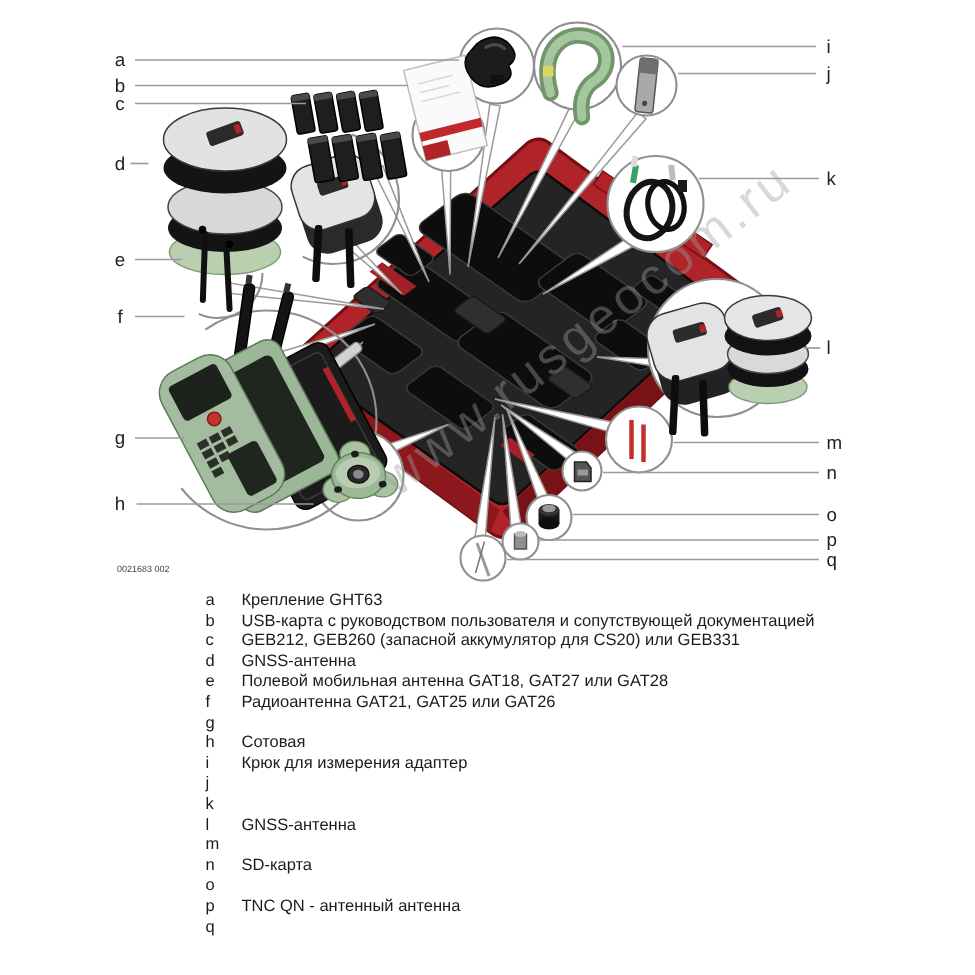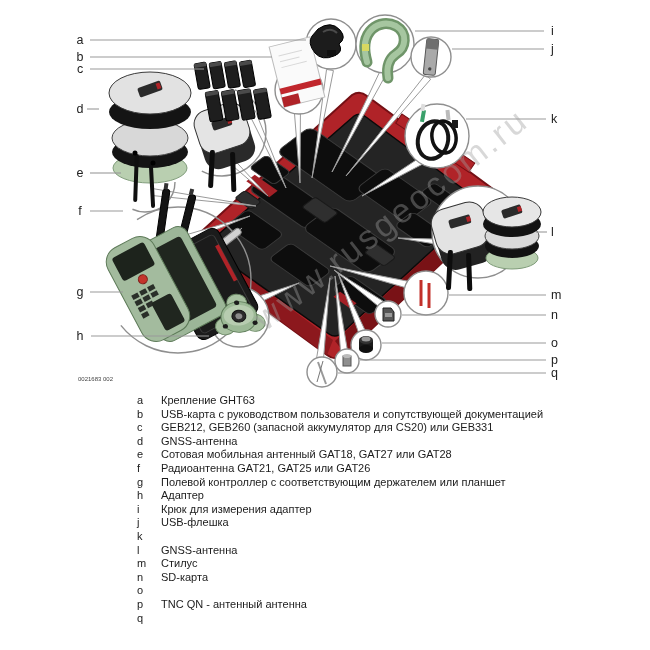--- a/index.html
+++ b/index.html
@@ -337,52 +337,49 @@
         <div class="legend-row">
           <span class="legend-letter">c</span>
           <span class="legend-text">GEB212, GEB260 (запасной аккумулятор для CS20) или GEB331</span>
         </div>
         <div class="legend-row">
           <span class="legend-letter">d</span>
           <span class="legend-text">GNSS-антенна</span>
         </div>
         <div class="legend-row">
           <span class="legend-letter">e</span>
-          <span class="legend-text">Сотовая мобильная антенный GAT18, GAT27 или GAT28</span>
+          <span class="legend-text">Полевой мобильная антенна GAT18, GAT27 или GAT28</span>
         </div>
         <div class="legend-row">
           <span class="legend-letter">f</span>
           <span class="legend-text">Радиоантенна GAT21, GAT25 или GAT26</span>
         </div>
         <div class="legend-row">
           <span class="legend-letter">g</span>
-          <span class="legend-text">Полевой контроллер с соответствующим держателем или планшет</span>
         </div>
         <div class="legend-row">
           <span class="legend-letter">h</span>
-          <span class="legend-text">Адаптер</span>
+          <span class="legend-text">Сотовая</span>
         </div>
         <div class="legend-row">
           <span class="legend-letter">i</span>
           <span class="legend-text">Крюк для измерения адаптер</span>
         </div>
         <div class="legend-row">
           <span class="legend-letter">j</span>
-          <span class="legend-text">USB-флешка</span>
         </div>
         <div class="legend-row">
           <span class="legend-letter">k</span>
         </div>
         <div class="legend-row">
           <span class="legend-letter">l</span>
           <span class="legend-text">GNSS-антенна</span>
         </div>
         <div class="legend-row">
           <span class="legend-letter">m</span>
-          <span class="legend-text">Стилус</span>
         </div>
         <div class="legend-row">
           <span class="legend-letter">n</span>
           <span class="legend-text">SD-карта</span>
         </div>
         <div class="legend-row">
           <span class="legend-letter">o</span>
         </div>
         <div class="legend-row">
           <span class="legend-letter">p</span>

